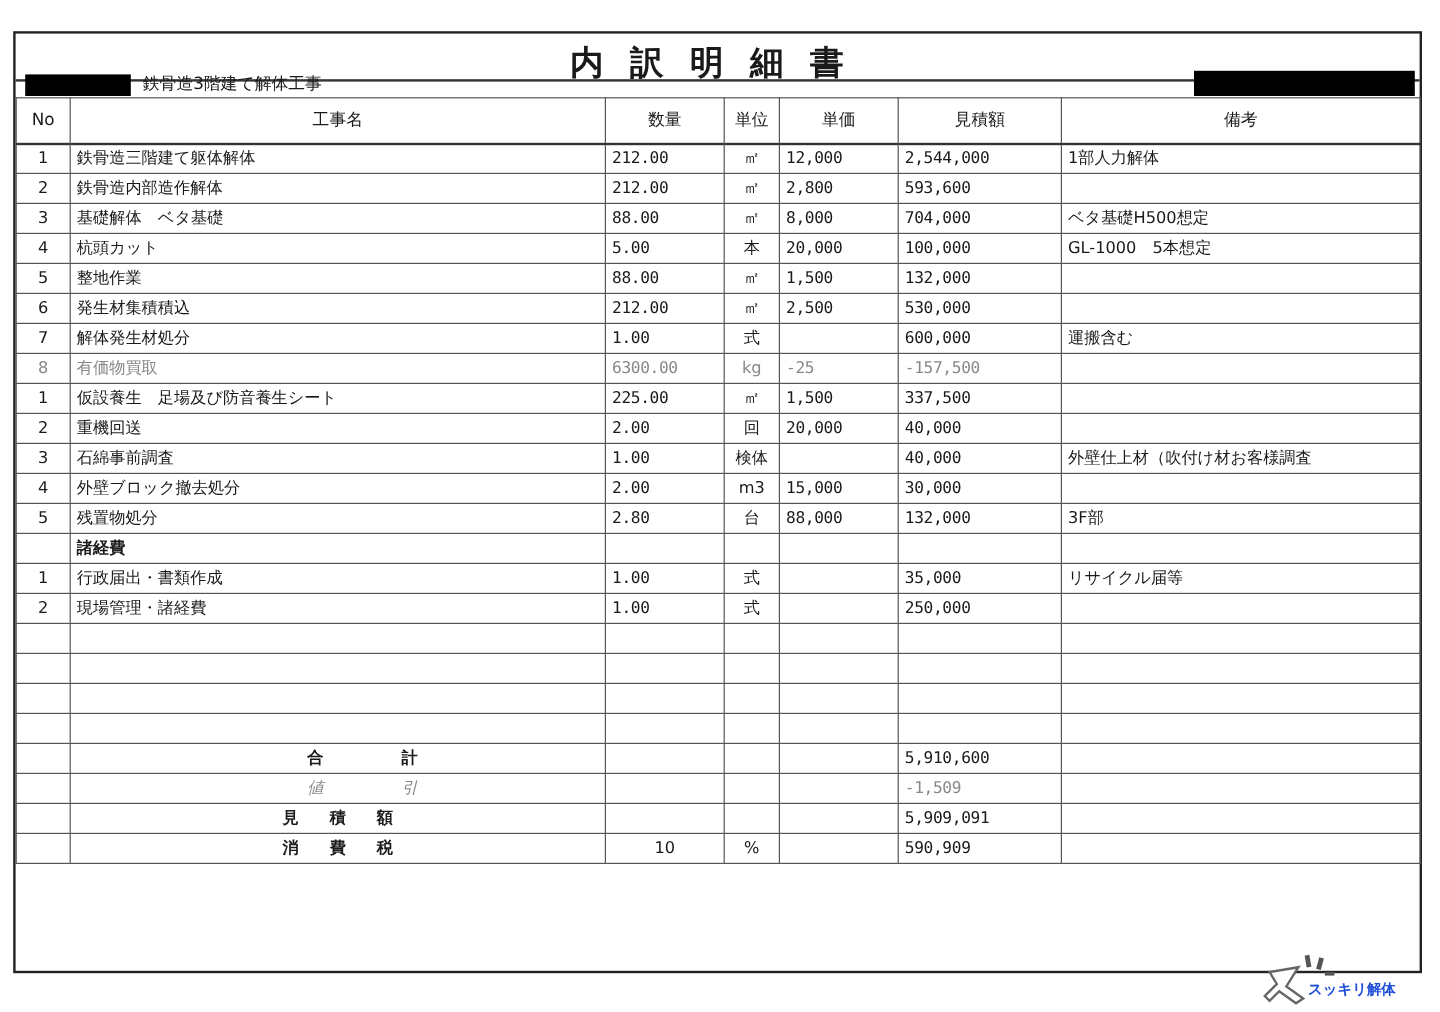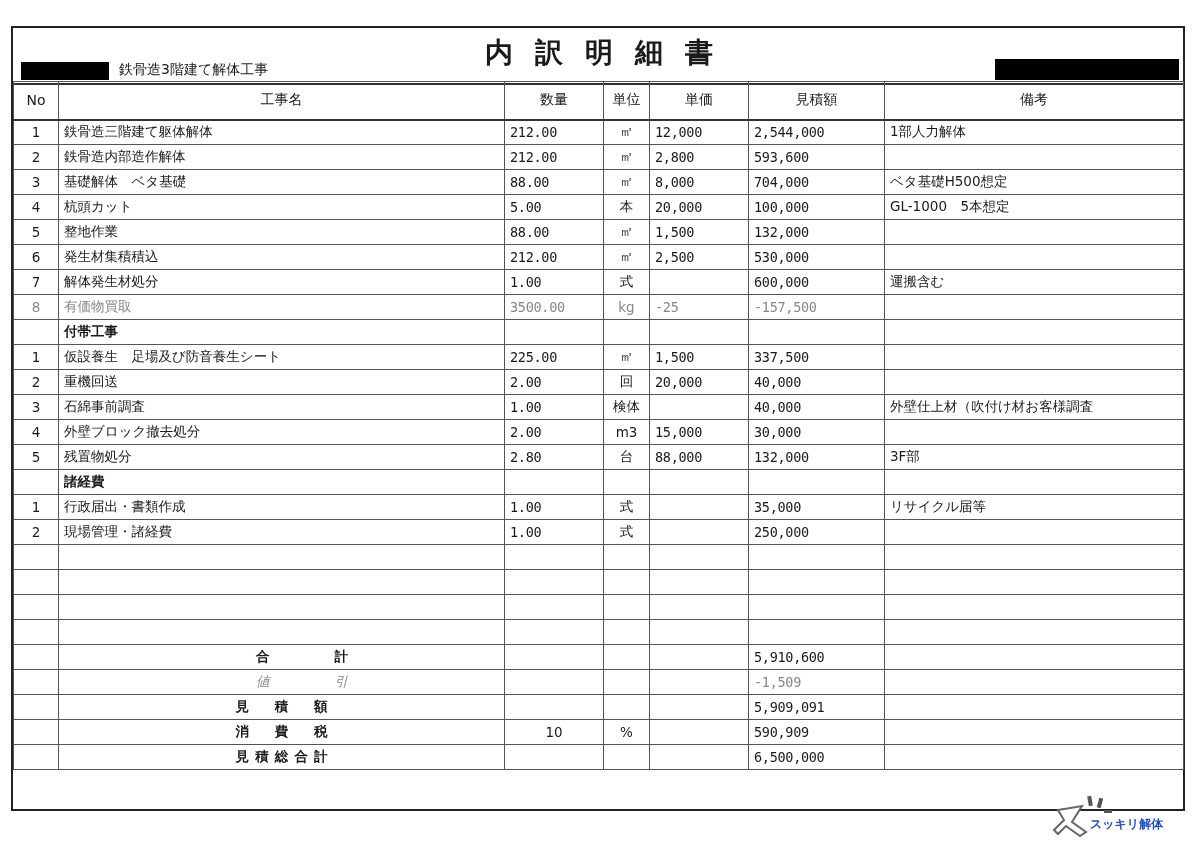--- a/index.html
+++ b/index.html
@@ -1,23 +1,23 @@
 <!DOCTYPE html>
 <html><head>
 <meta charset="utf-8">
 <style>
   html, body { margin:0; padding:0; background:#ffffff; }
   body { width:1200px; height:843px; position:relative; overflow:hidden;
          font-family:"DejaVu Sans", "Liberation Sans", sans-serif; color:#1a1a1a; }
   .sheet { position:absolute; left:11px; top:26px; width:1174px; height:785px;
            border:2px solid #222; box-sizing:border-box; }
-  .titleband { position:absolute; left:0; top:0; width:100%; height:57px; border-bottom:2px solid #333; box-sizing:border-box; }
+  .titleband { position:absolute; left:0; top:0; width:100%; height:40px; border-bottom:2px solid #333; box-sizing:border-box; }
   .redact-left { position:absolute; left:8px; top:34px; width:88px; height:18px; background:#000; }
   .project { position:absolute; left:106px; top:33px; font-size:14px; }
-  .doc-title { position:absolute; left:472px; top:6px; font-size:28px; font-weight:bold; letter-spacing:22px; }
+  .doc-title { position:absolute; left:462px; top:6px; font-size:28px; font-weight:bold; letter-spacing:22px; }
   .redact-right { position:absolute; left:982px; top:31px; width:184px; height:21px; background:#000; }
 
   table.grid { position:absolute; left:0; top:53px; border-collapse:collapse; table-layout:fixed; width:1170px; }
   table.grid td, table.grid th { border:1px solid #555; height:25px; padding:0 5px; font-size:13.5px;
                                  white-space:nowrap; overflow:hidden; box-sizing:border-box; }
   table.grid th { font-weight:normal; font-size:14px; text-align:center; height:38px; border-bottom:2px solid #333; }
   col.c-no { width:45px; } col.c-name { width:446px; } col.c-qty { width:99px; }
   col.c-unit { width:46px; } col.c-price { width:99px; } col.c-amt { width:136px; } col.c-note { width:299px; }
   td.no { text-align:center; }
   td.num { font-family:"DejaVu Sans Mono", "Liberation Mono", monospace; font-size:13px; letter-spacing:-0.3px; }
@@ -125,36 +125,27 @@
         <td>解体発生材処分</td>
         <td class="num">1.00</td>
         <td class="unit">式</td>
         <td class="num"></td>
         <td class="num">600,000</td>
         <td>運搬含む</td>
       </tr>
       <tr class="muted">
         <td class="no">8</td>
         <td>有価物買取</td>
-        <td class="num">3500.00</td>
+        <td class="num">6300.00</td>
         <td class="unit">kg</td>
         <td class="num">-25</td>
         <td class="num">-157,500</td>
         <td></td>
       </tr>
 
-      <tr>
-        <td></td>
-        <td class="section">付帯工事</td>
-        <td></td>
-          <td></td>
-          <td></td>
-          <td></td>
-          <td></td>
-      </tr>
       <tr>
         <td class="no">1</td>
         <td>仮設養生　足場及び防音養生シート</td>
         <td class="num">225.00</td>
         <td class="unit">㎡</td>
         <td class="num">1,500</td>
         <td class="num">337,500</td>
         <td></td>
       </tr>
       <tr>
@@ -286,29 +277,20 @@
         <td class="num">5,909,091</td>
         <td></td>
       </tr>
       <tr>
         <td></td>
         <td class="sumlabel"><span class="lbl-mid">消費税</span></td>
         <td class="unit">10</td>
         <td class="unit">%</td>
         <td></td>
         <td class="num">590,909</td>
-        <td></td>
-      </tr>
-      <tr>
-        <td></td>
-        <td class="sumlabel"><span class="lbl-mid">見積総合計</span></td>
-        <td></td>
-          <td></td>
-          <td></td>
-        <td class="num">6,500,000</td>
         <td></td>
       </tr>
     </tbody>
   </table>
 </div>
 
 <div class="watermark">
   <svg width="130" height="48" viewBox="0 0 130 48">
     <path d="M6 18 L30 14 L20 30 L34 40 L28 44 L14 34 L6 42 L2 38 L12 28 Z" fill="#fff" stroke="#666" stroke-width="2"></path>
     <rect x="36" y="4" width="4" height="10" fill="#555" transform="rotate(-10 38 9)"></rect>

